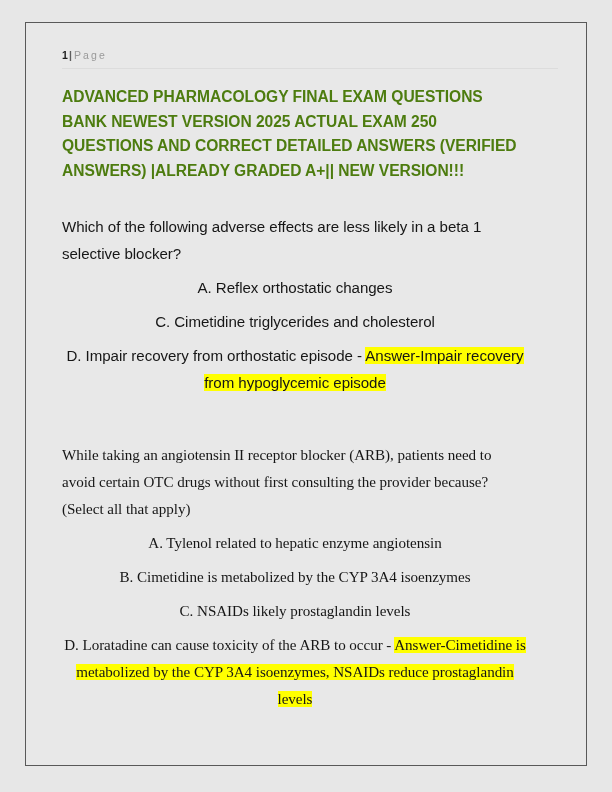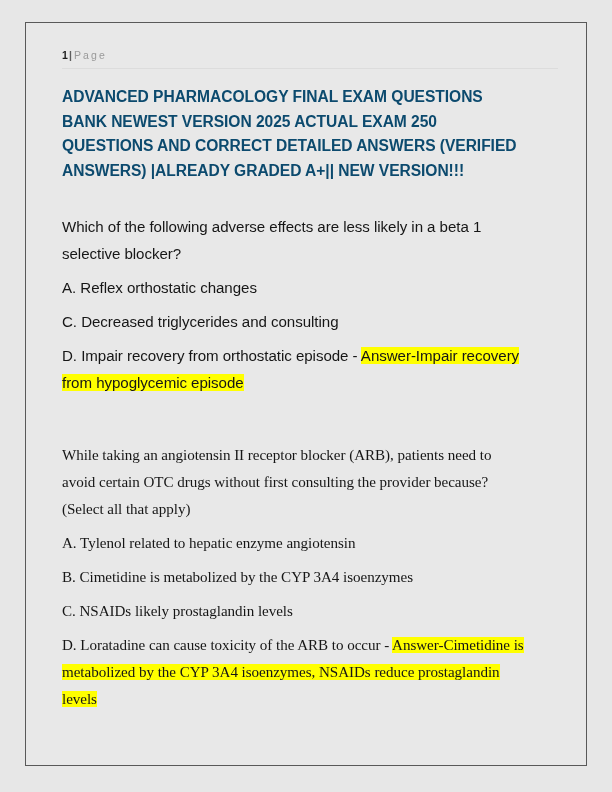--- a/index.html
+++ b/index.html
@@ -59,21 +59,21 @@
   .header-rule {
     margin-top: 4px;
     height: 1px;
     background: #dcdcdc;
     width: 100%;
   }
 
   
   .doc-title {
     margin-top: 16px;
-    color: #0c4a6e;
+    color: #4d7c0f;
     font-weight: bold;
     font-size: 15.6px;
     line-height: 24.6px;
     letter-spacing: -0.05px;
     width: 460px;
   }
 
   
   .qa-block {
     margin-top: 30px;
@@ -85,20 +85,21 @@
   .q-stem,
   .q-option {
     color: #161616;
     font-size: 15.1px;
     line-height: 27px;
     letter-spacing: -0.05px;
     width: 466px;
   }
   .q-option {
     margin-top: 7px;
+    text-align: center;
   }
   .q-stem {
     margin-bottom: 7px;
   }
   mark.hl {
     background: #ffff00;
     color: #161616;
     padding: 0;
     box-decoration-break: clone;
     -webkit-box-decoration-break: clone;
@@ -113,21 +114,21 @@
     <div class="doc-header">
       <span class="pg-num">1</span><span class="pg-sep">|</span><span class="pg-word">Page</span>
     </div>
     <div class="header-rule"></div>
 
     <h1 class="doc-title">ADVANCED PHARMACOLOGY FINAL EXAM QUESTIONS BANK NEWEST VERSION 2025 ACTUAL EXAM 250 QUESTIONS AND CORRECT DETAILED ANSWERS (VERIFIED ANSWERS) |ALREADY GRADED A+|| NEW VERSION!!!</h1>
 
     <div class="qa-block first">
       <div class="q-stem">Which of the following adverse effects are less likely in a beta 1 selective blocker?</div>
       <div class="q-option"><span>A. Reflex orthostatic changes</span></div>
-      <div class="q-option"><span>C. Decreased triglycerides and consulting</span></div>
+      <div class="q-option"><span>C. Cimetidine triglycerides and cholesterol</span></div>
       <div class="q-option"><span>D. Impair recovery from orthostatic episode - </span><mark class="hl">Answer-Impair recovery from hypoglycemic episode</mark></div>
     </div>
 
     <div class="qa-block second">
       <div class="q-stem">While taking an angiotensin II receptor blocker (ARB), patients need to avoid certain OTC drugs without first consulting the provider because? (Select all that apply)</div>
       <div class="q-option"><span>A. Tylenol related to hepatic enzyme angiotensin</span></div>
       <div class="q-option"><span>B. Cimetidine is metabolized by the CYP 3A4 isoenzymes</span></div>
       <div class="q-option"><span>C. NSAIDs likely prostaglandin levels</span></div>
       <div class="q-option"><span>D. Loratadine can cause toxicity of the ARB to occur - </span><mark class="hl">Answer-Cimetidine is metabolized by the CYP 3A4 isoenzymes, NSAIDs reduce prostaglandin levels</mark></div>
     </div>

